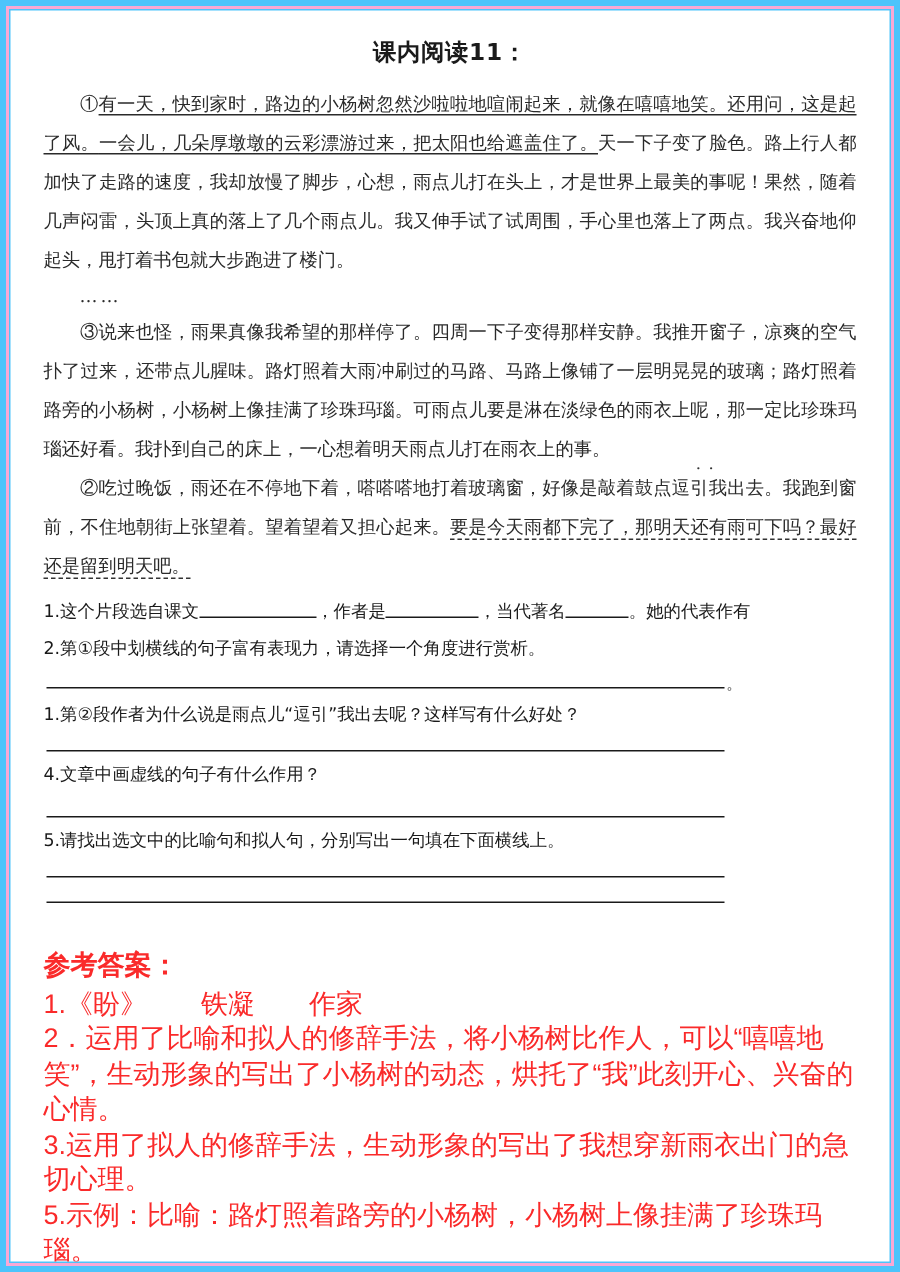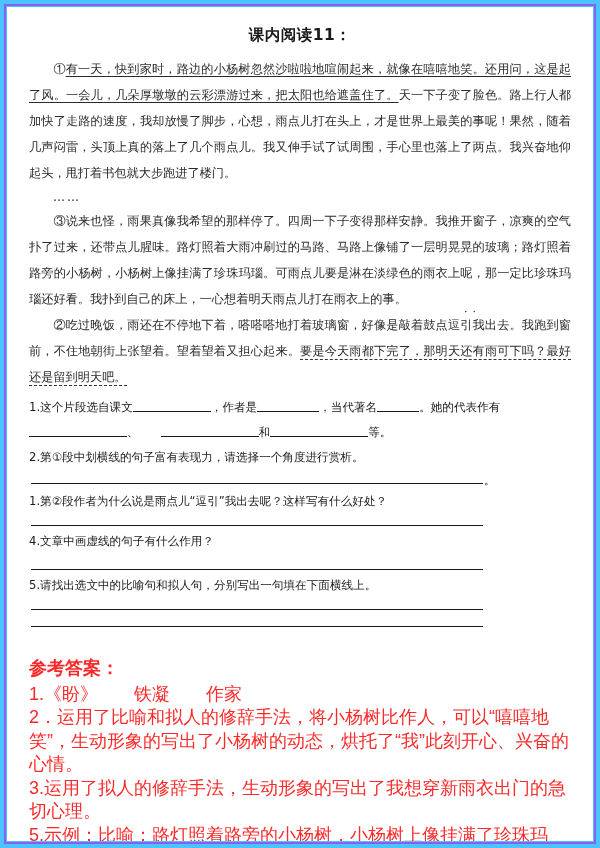--- a/index.html
+++ b/index.html
@@ -13,21 +13,21 @@
     font-family: "DejaVu Sans", "Liberation Sans", sans-serif;
     overflow: hidden;
   }
 
   
   .page {
     position: relative;
     box-sizing: border-box;
     width: 600px;
     height: 848px;
-    background: #8b5cf6;
+    background: #f9a8d4;
     border: 4px solid #4cc4fb;   
     padding: 2px;                 
   }
   .page-inner {
     box-sizing: border-box;
     width: 100%;
     height: 100%;
     border: 1px solid #4cc4fb;   
     background: #ffffff;
     position: relative;
@@ -181,21 +181,20 @@
     <p><span>③</span><span>说来也怪，雨果真像我希望的那样停了。四周一下子变得那样安静。我推开窗子，凉爽的空气扑了过来，还带点儿腥味。路灯照着大雨冲刷过的马路、马路上像铺了一层明晃晃的玻璃；路灯照着路旁的小杨树，小杨树上像挂满了珍珠玛瑙。可雨点儿要是淋在淡绿色的雨衣上呢，那一定比珍珠玛瑙还好看。我扑到自己的床上，一心想着明天雨点儿打在雨衣上的事。</span></p>
 
     <p><span>②</span><span>吃过晚饭，雨还在不停地下着，嗒嗒嗒地打着玻璃窗，好像是敲着鼓点</span><span class="emph-dots">逗引</span><span>我出去。我跑到窗前，不住地朝街上张望着。望着望着又担心起来。</span><span class="u-dash">要是今天雨都下完了，那明天还有雨可下吗？最好还是留到明天吧。</span></p>
 
   </div>
 
   <div class="questions">
 
     <p class="q"><span class="q-text">1.这个片段选自课文</span><span class="blank b-long"></span><span class="q-text">，作者是</span><span class="blank b-mid"></span><span class="q-text">，当代著名</span><span class="blank b-short"></span><span class="q-text">。她的代表作有</span></p>
 
-    <p class="q"><span class="blank b-xl"></span><span class="q-text">、</span><span class="wide-gap"></span><span class="blank b-xl"></span><span class="q-text">和</span><span class="blank b-xl"></span><span class="q-text">等。</span></p>
 
     <p class="q">2.第①段中划横线的句子富有表现力，请选择一个角度进行赏析。</p>
     <div class="answer-rule with-period"></div>
 
     <p class="q">1.第②段作者为什么说是雨点儿“逗引”我出去呢？这样写有什么好处？</p>
     <div class="answer-rule tight"></div>
 
     <p class="q">4.文章中画虚线的句子有什么作用？</p>
     <div class="answer-rule second"></div>
 

